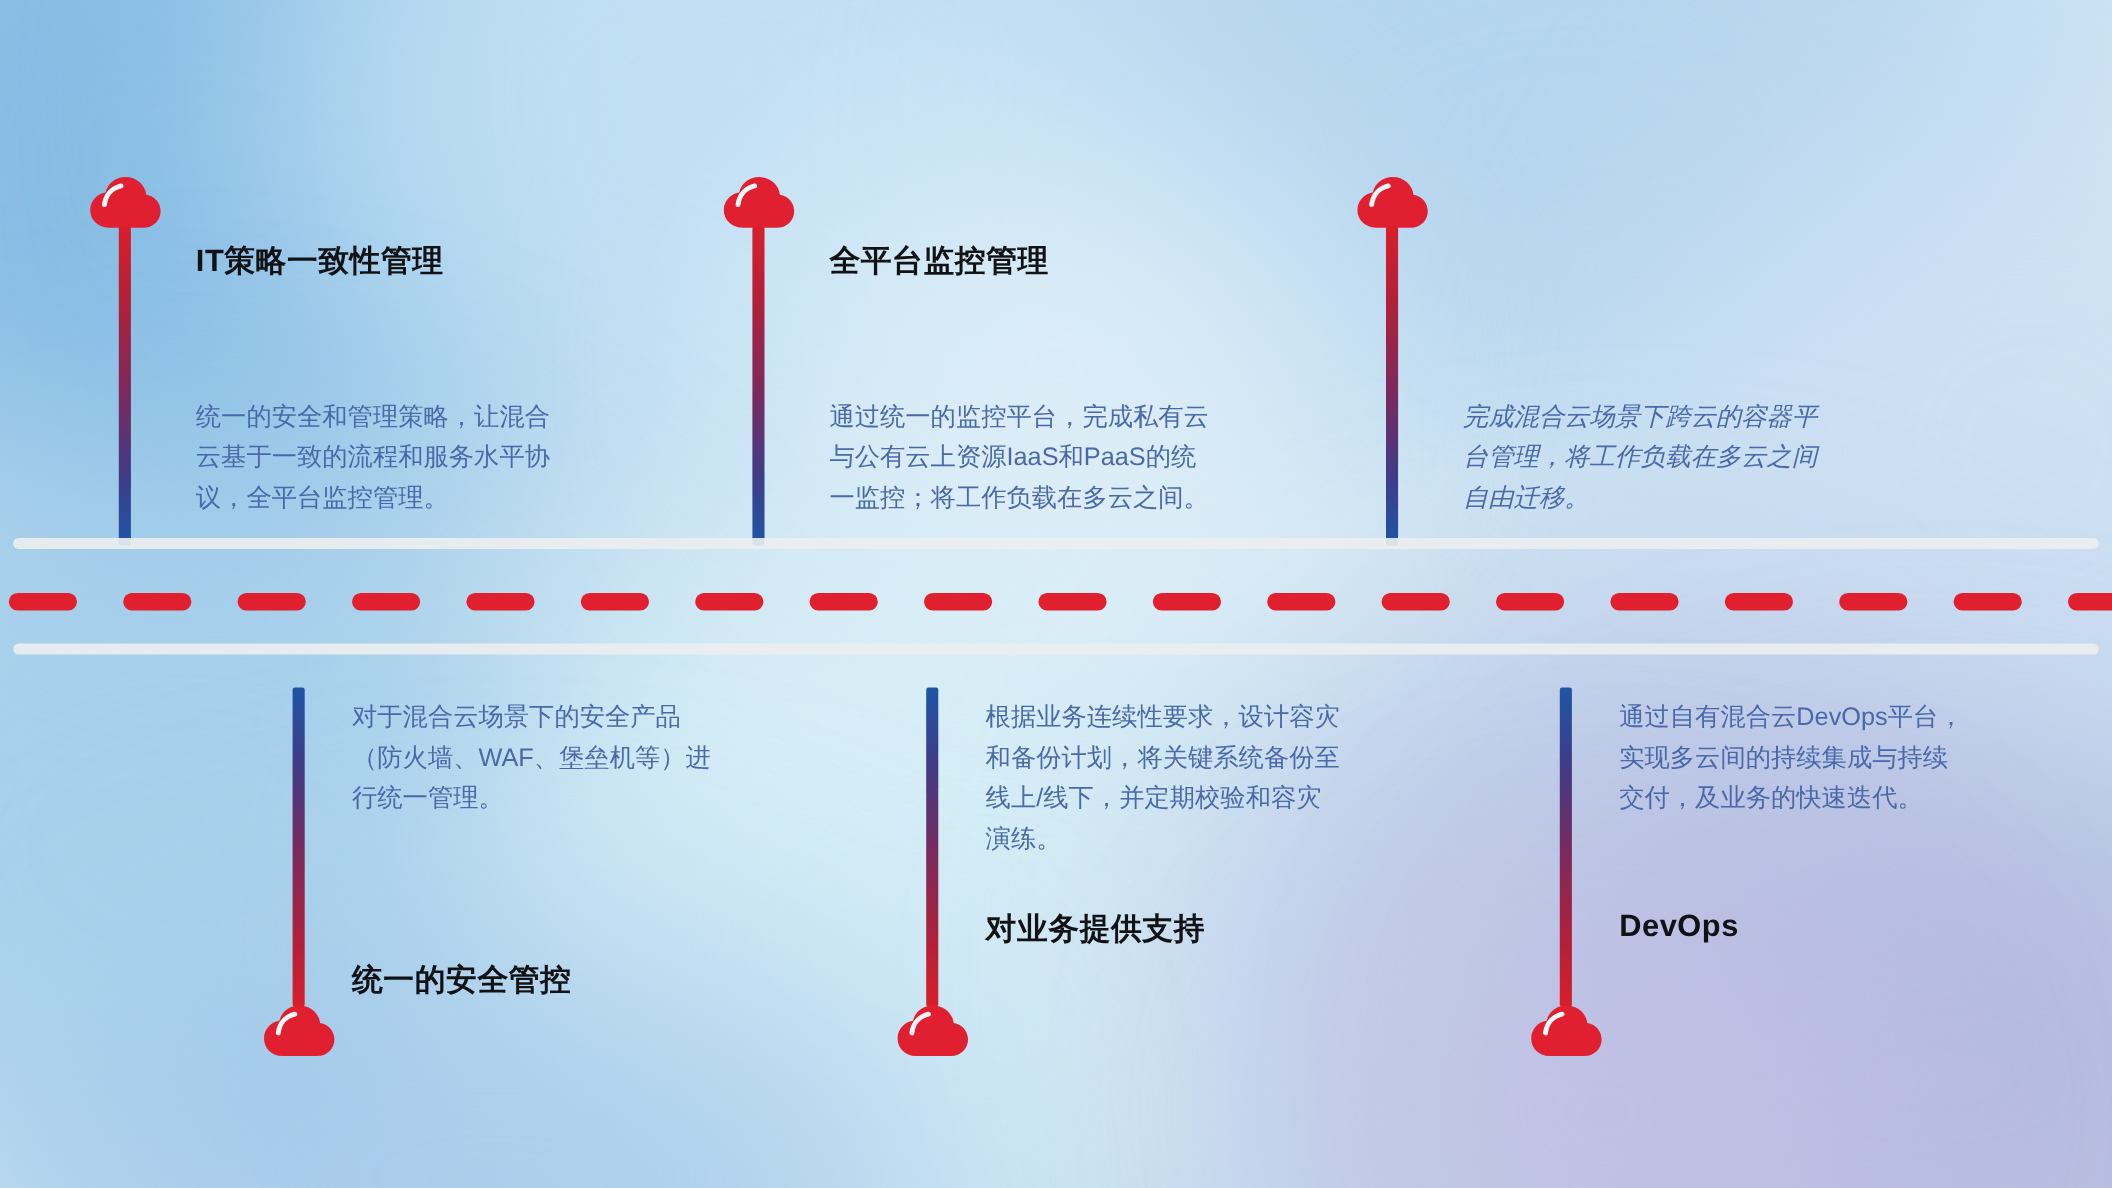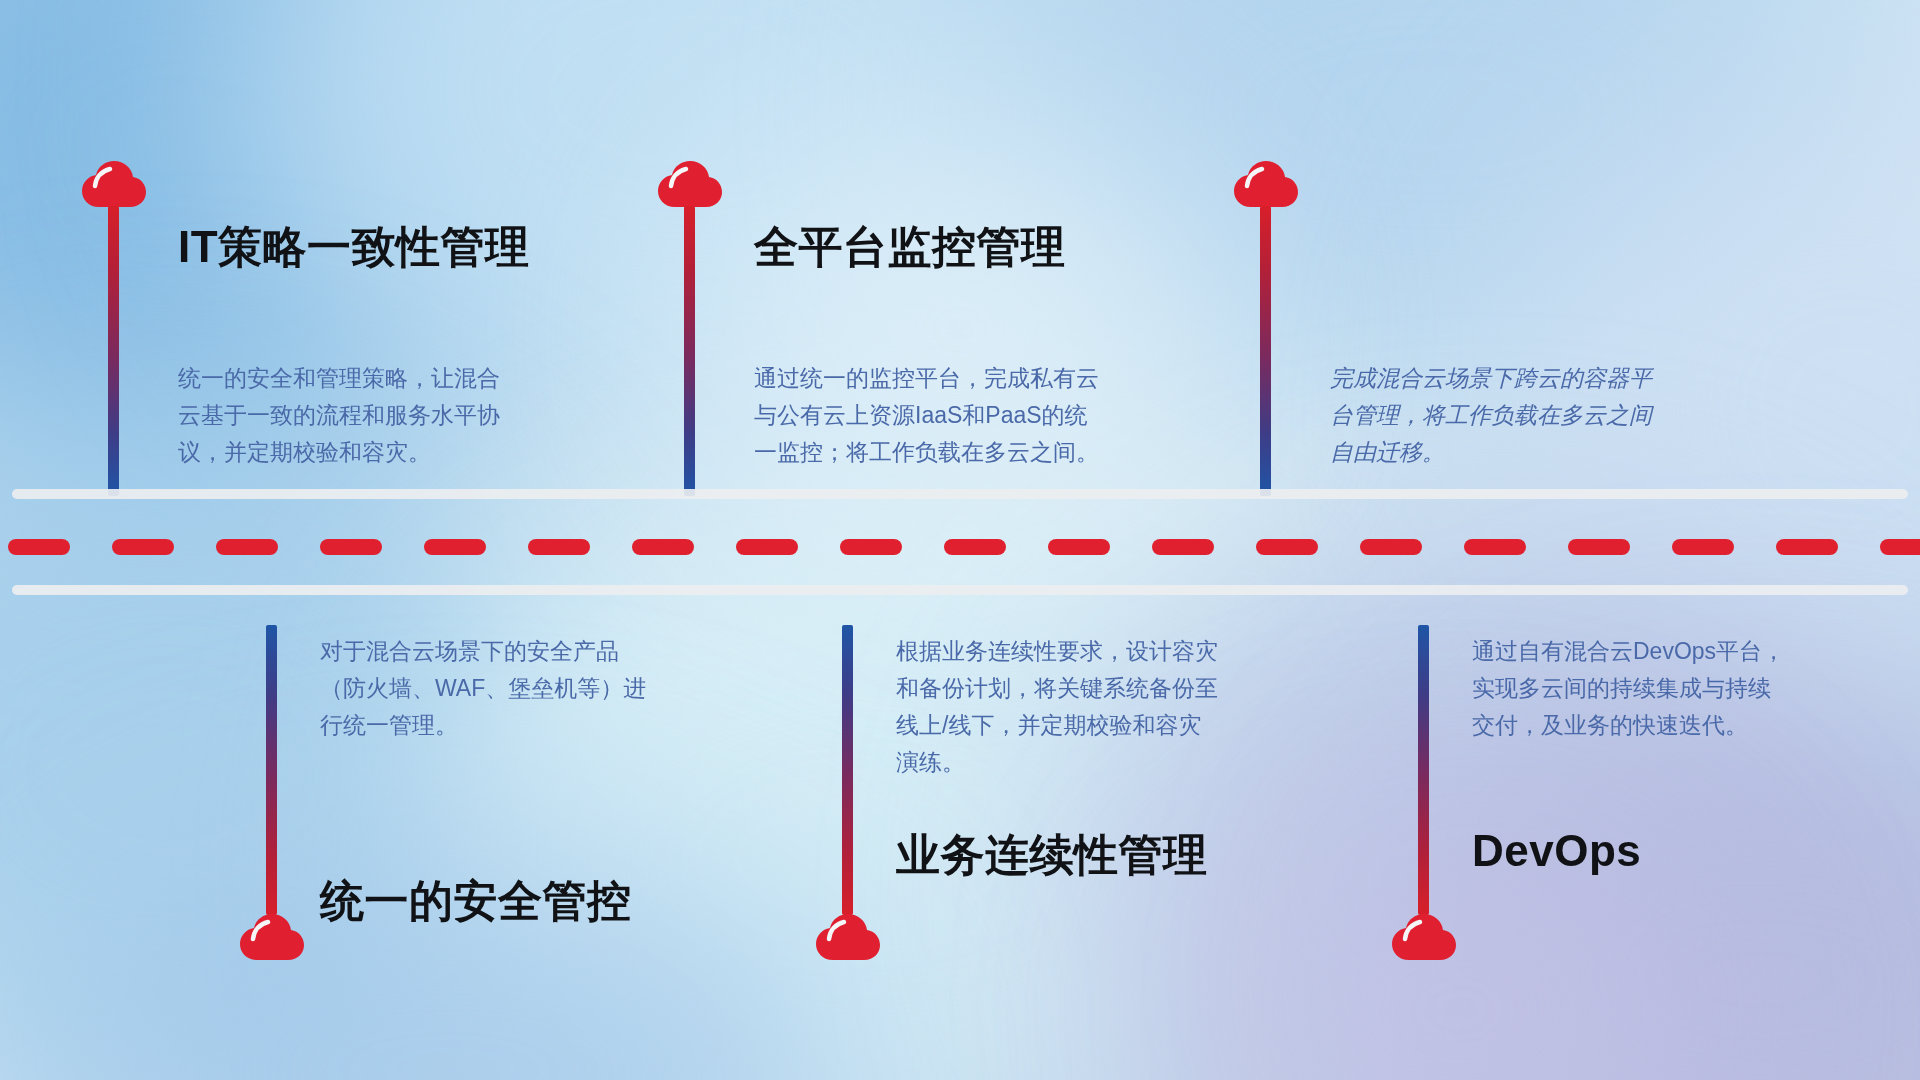--- a/index.html
+++ b/index.html
@@ -96,21 +96,21 @@
   }
 
   .cloud-icon {
     position: absolute;
     width: 66px;
     height: 50px;
   }
 
   .heading {
     position: absolute;
-    font-size: 44px;
+    font-size: 28px;
     font-weight: 700;
     color: #101215;
     letter-spacing: 0.5px;
     white-space: nowrap;
   }
 
   .body-text {
     position: absolute;
     font-size: 23px;
     line-height: 37px;
@@ -140,21 +140,21 @@
   <div class="marker" style="left:94px; top:160px;">
     <svg class="cloud-icon" style="left:-13px; top:0px;" viewBox="0 0 66 50">
       <path d="M18 47 C7 47 1 39 1 31 C1 23 7 16 15 15 C17 6 25 1 33 1 C43 1 51 8 52 17 C60 18 65 25 65 32 C65 40 59 47 49 47 Z" fill="#e02030"></path>
       <path d="M14 26 C15 17 21 11 29 9" stroke="#f4f6f8" stroke-width="4.5" stroke-linecap="round" fill="none"></path>
     </svg>
     <div class="stem down" style="top:46px; height:290px;"></div>
   </div>
   <div class="heading" style="left:178px; top:218px;">IT策略一致性管理</div>
   <div class="body-text" style="left:178px; top:360px;">统一的安全和管理策略，让混合
 云基于一致的流程和服务水平协
-议，并定期校验和容灾。</div>
+议，全平台监控管理。</div>
 
   <div class="marker" style="left:670px; top:160px;">
     <svg class="cloud-icon" style="left:-13px; top:0px;" viewBox="0 0 66 50">
       <path d="M18 47 C7 47 1 39 1 31 C1 23 7 16 15 15 C17 6 25 1 33 1 C43 1 51 8 52 17 C60 18 65 25 65 32 C65 40 59 47 49 47 Z" fill="#e02030"></path>
       <path d="M14 26 C15 17 21 11 29 9" stroke="#f4f6f8" stroke-width="4.5" stroke-linecap="round" fill="none"></path>
     </svg>
     <div class="stem down" style="top:46px; height:290px;"></div>
   </div>
   <div class="heading" style="left:754px; top:218px;">全平台监控管理</div>
   <div class="body-text" style="left:754px; top:360px;">通过统一的监控平台，完成私有云
@@ -212,21 +212,21 @@
     <div class="stem up" style="top:0px; height:290px;"></div>
     <svg class="cloud-icon" style="left:-13px; top:288px;" viewBox="0 0 66 50">
       <path d="M18 47 C7 47 1 39 1 31 C1 23 7 16 15 15 C17 6 25 1 33 1 C43 1 51 8 52 17 C60 18 65 25 65 32 C65 40 59 47 49 47 Z" fill="#e02030"></path>
       <path d="M14 26 C15 17 21 11 29 9" stroke="#f4f6f8" stroke-width="4.5" stroke-linecap="round" fill="none"></path>
     </svg>
   </div>
   <div class="body-text" style="left:896px; top:633px;">根据业务连续性要求，设计容灾
 和备份计划，将关键系统备份至
 线上/线下，并定期校验和容灾
 演练。</div>
-  <div class="heading" style="left:896px; top:826px;">业务连续性管理</div>
+  <div class="heading" style="left:896px; top:826px;">对业务提供支持</div>
 
   <div class="marker" style="left:1404px; top:625px;">
     <div class="stem up" style="top:0px; height:290px;"></div>
     <svg class="cloud-icon" style="left:-13px; top:288px;" viewBox="0 0 66 50">
       <path d="M18 47 C7 47 1 39 1 31 C1 23 7 16 15 15 C17 6 25 1 33 1 C43 1 51 8 52 17 C60 18 65 25 65 32 C65 40 59 47 49 47 Z" fill="#e02030"></path>
       <path d="M14 26 C15 17 21 11 29 9" stroke="#f4f6f8" stroke-width="4.5" stroke-linecap="round" fill="none"></path>
     </svg>
   </div>
   <div class="body-text" style="left:1472px; top:633px;">通过自有混合云DevOps平台，
 实现多云间的持续集成与持续

